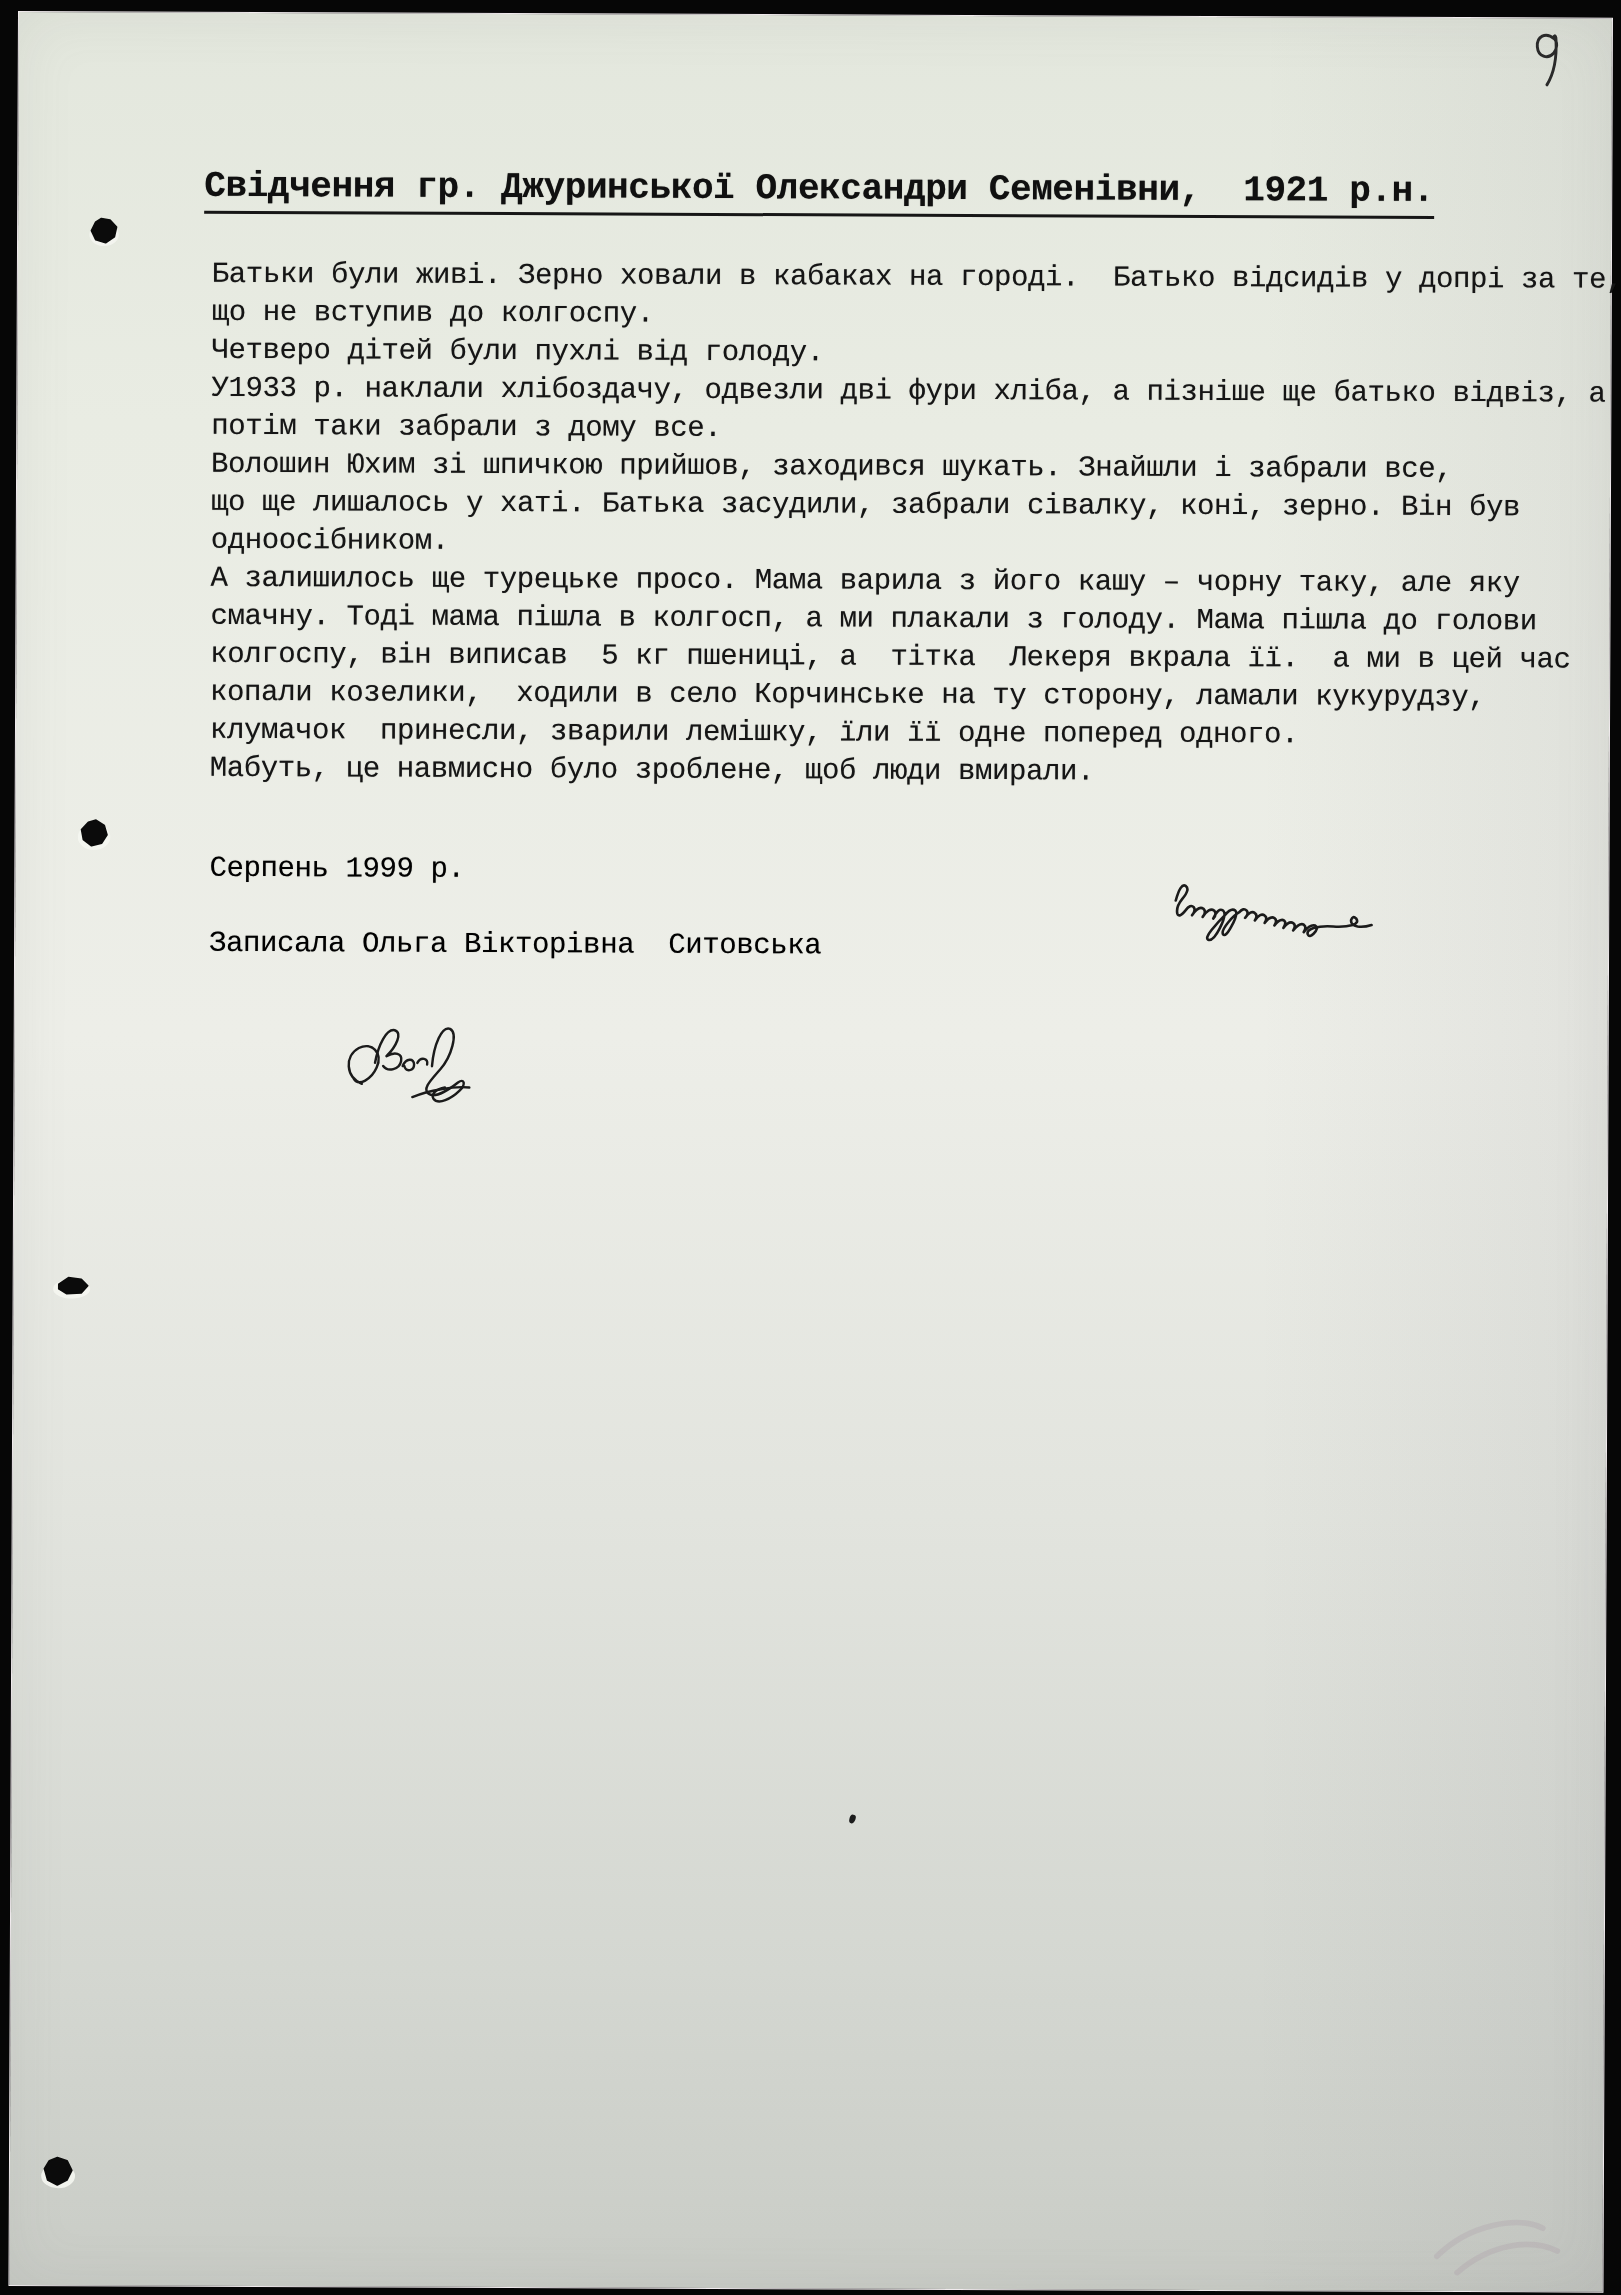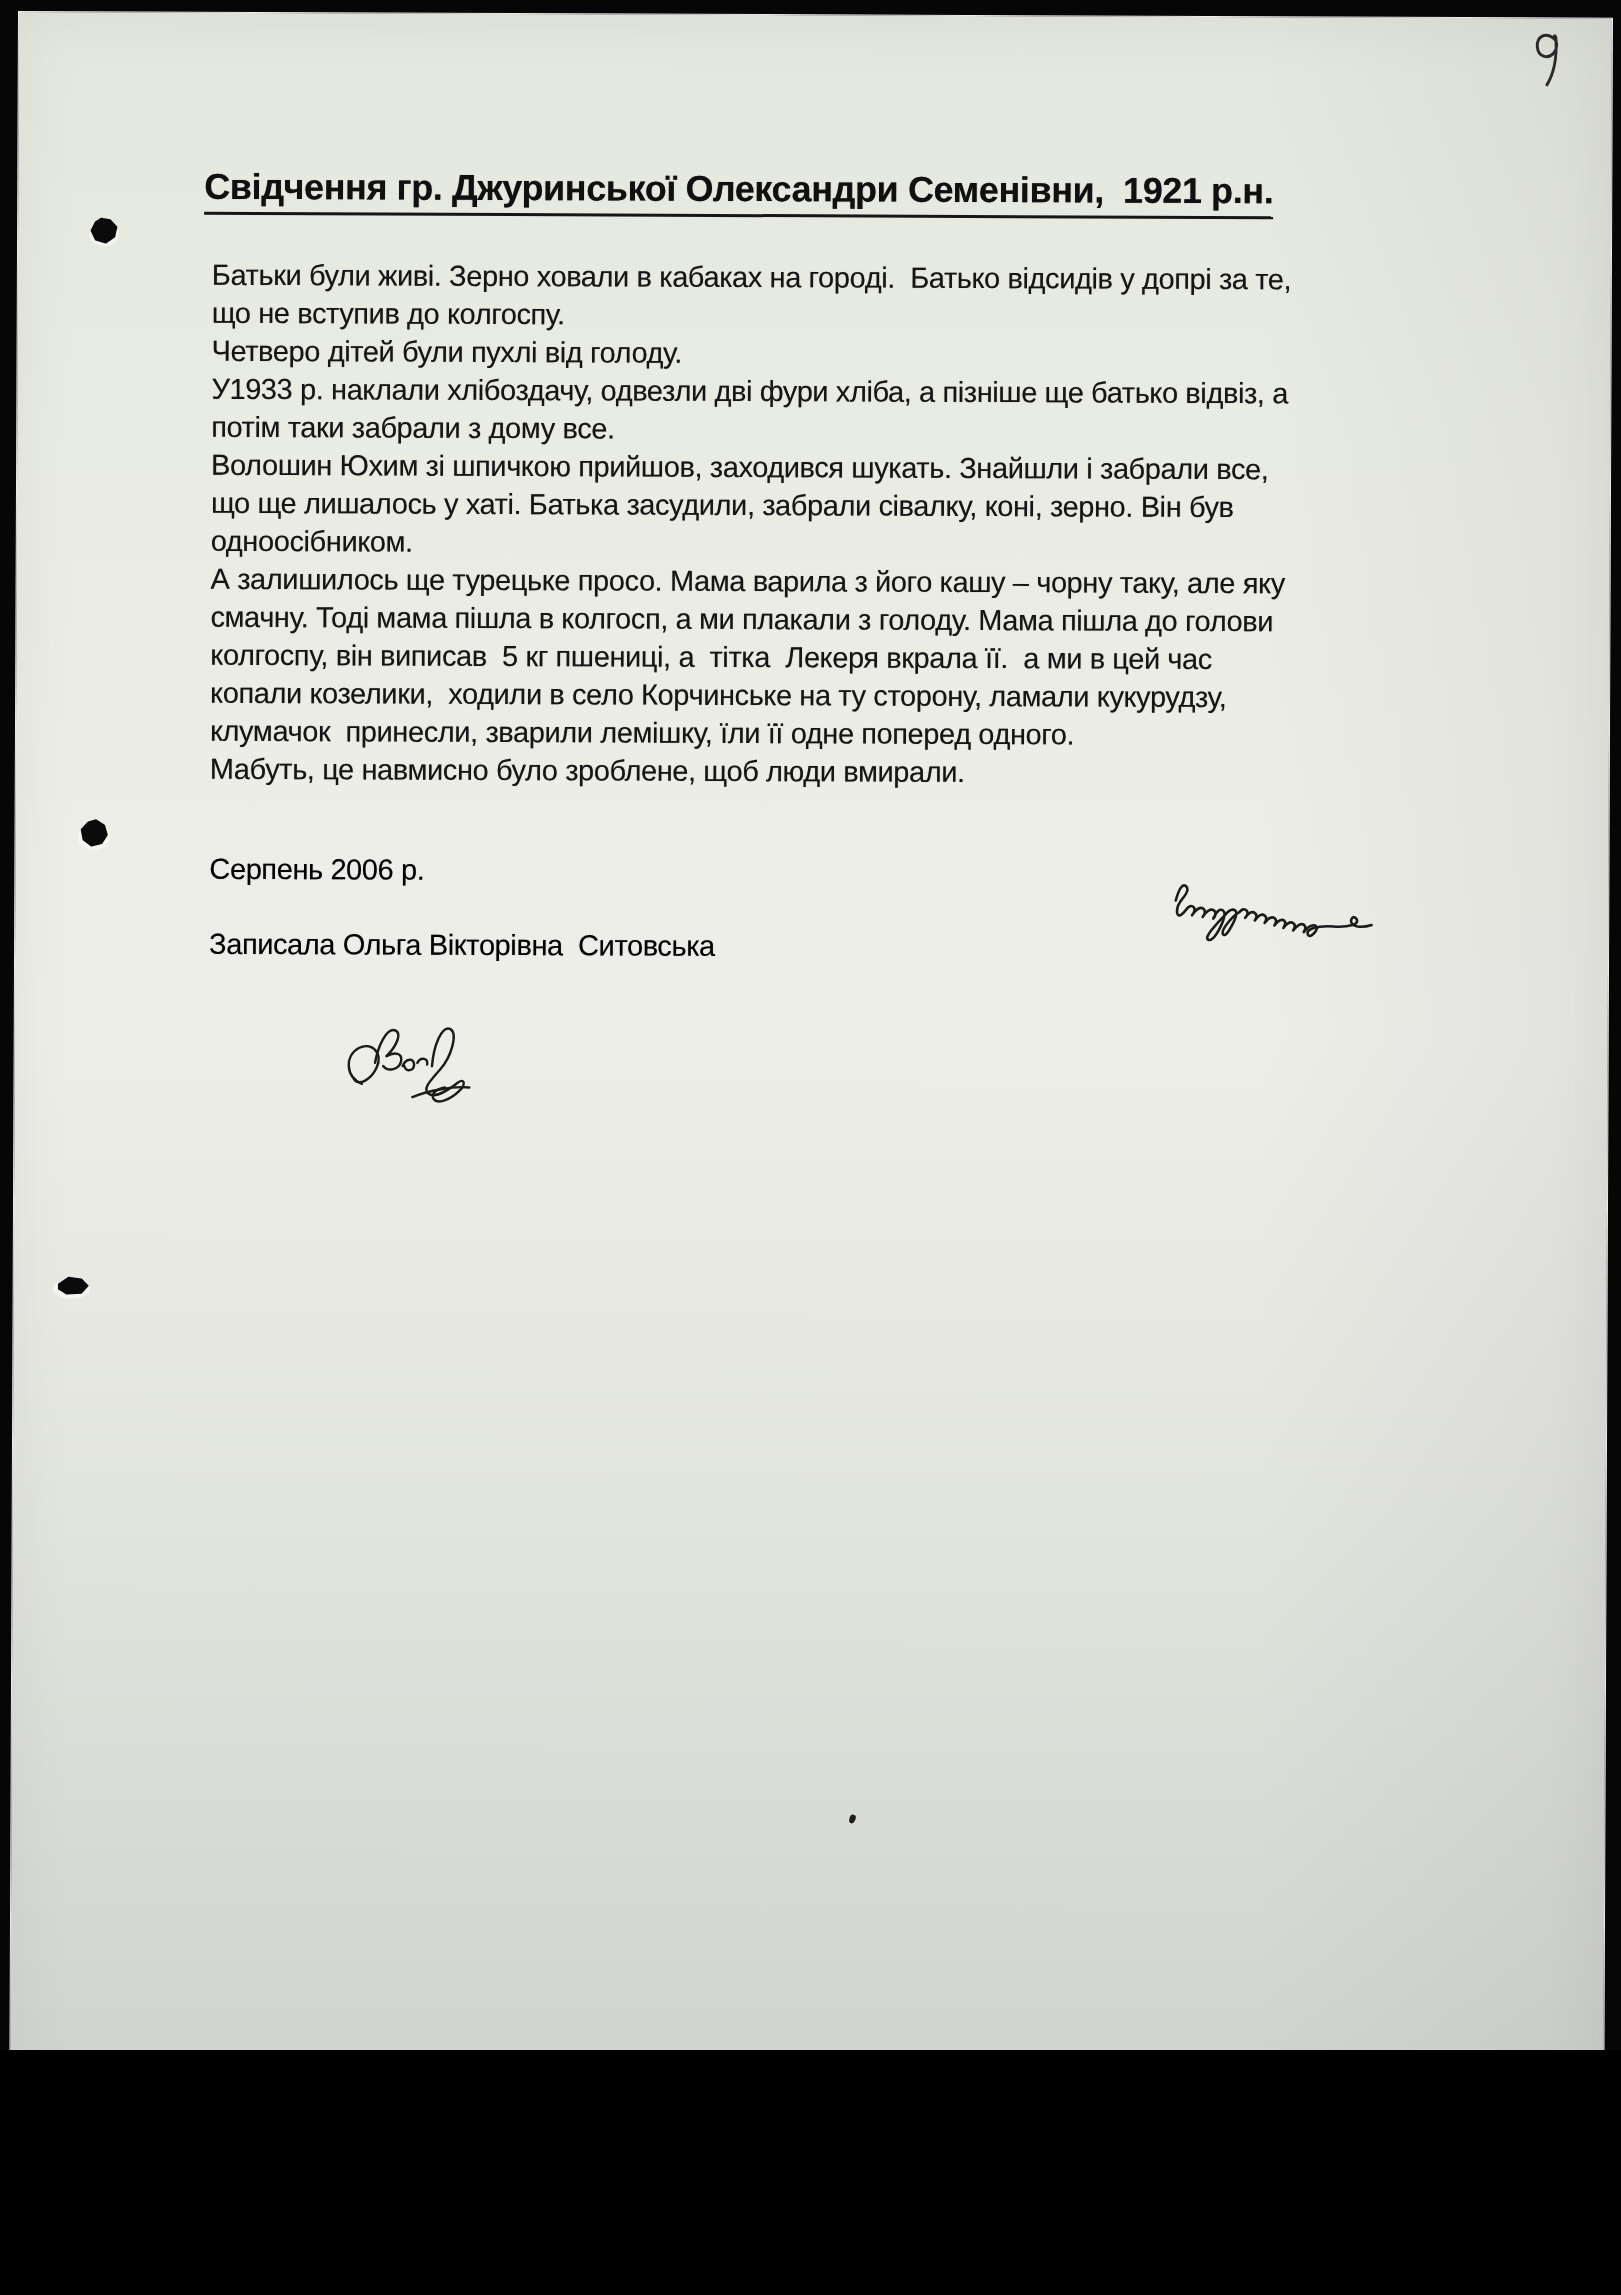--- a/index.html
+++ b/index.html
@@ -1,21 +1,21 @@
 <!DOCTYPE html>
 <html style="font-size:13px"><head>
 <meta charset="utf-8">
 <style>
   html, body { margin: 0; padding: 0; background: #000; }
   .scan {
     position: relative;
-    width: 1622px; height: 2050px;
+    width: 1622px; height: 2295px;
     background: #060606;
     overflow: hidden;
-    font-family: Liberation Sans, sans-serif;
+    font-family: Liberation Mono, monospace;
   }
   .paper {
     position: absolute; left: 18px; top: 11.4px;
     width: 1595px; height: 2275px;
     box-sizing: border-box;
     transform: rotate(0.24deg);
     transform-origin: 0 0;
     background:
       linear-gradient(90deg, rgba(0,0,0,0) 78%, rgba(90,90,100,0.08) 100%),
       linear-gradient(180deg, #e3e7dd 0%, #e9ece3 18%, #edeee8 45%, #e2e4de 66%, #d4d7d1 86%, #c9ccc6 100%);
@@ -78,21 +78,21 @@
         <div class="line">що ще лишалось у хаті. Батька засудили, забрали сівалку, коні, зерно. Він був</div>
         <div class="line">одноосібником.</div>
         <div class="line">А залишилось ще турецьке просо. Мама варила з його кашу – чорну таку, але яку</div>
         <div class="line">смачну. Тоді мама пішла в колгосп, а ми плакали з голоду. Мама пішла до голови</div>
         <div class="line">колгоспу, він виписав  5 кг пшениці, а  тітка  Лекеря вкрала її.  а ми в цей час</div>
         <div class="line">копали козелики,  ходили в село Корчинське на ту сторону, ламали кукурудзу,</div>
         <div class="line">клумачок  принесли, зварили лемішку, їли її одне поперед одного.</div>
         <div class="line">Мабуть, це навмисно було зроблене, щоб люди вмирали.</div>
       </div>
 
-    <div class="line date-line">Серпень 2006 р.</div>
+    <div class="line date-line">Серпень 1999 р.</div>
     <div class="line recorder-line">Записала Ольга Вікторівна  Ситовська</div>
 
     <svg class="sig" style="left:1136px; top:846px;" width="284" height="90" viewBox="0 0 348 110">
       <path stroke-width="3.2" d="M 30 46
         q 6 -22 12 -18 q 6 4 -4 16 q -8 10 -6 18 q 2 6 10 -4
         q 6 -8 10 -4 q 3 4 -2 10 q 8 -12 14 -8 q 4 4 -1 10 q 8 -12 14 -8 q 4 4 -1 10
         q 6 -14 12 -10 q 5 4 -4 22 q -8 16 -14 14 q -4 -2 4 -12 q 8 -10 16 -18
         q 8 -10 13 -6 q 4 4 -5 20 q -7 13 -10 9 q -2 -4 6 -14 q 7 -9 14 -13
         q 5 -6 9 -2 q 3 4 -2 9 q 7 -10 12 -6 q 4 3 0 9 q 7 -10 12 -6 q 4 3 0 9
         q 7 -9 12 -6 q 4 3 0 9 q 7 -9 12 -6 q 3 3 -1 9 q 7 -9 12 -6 q 4 3 0 9

